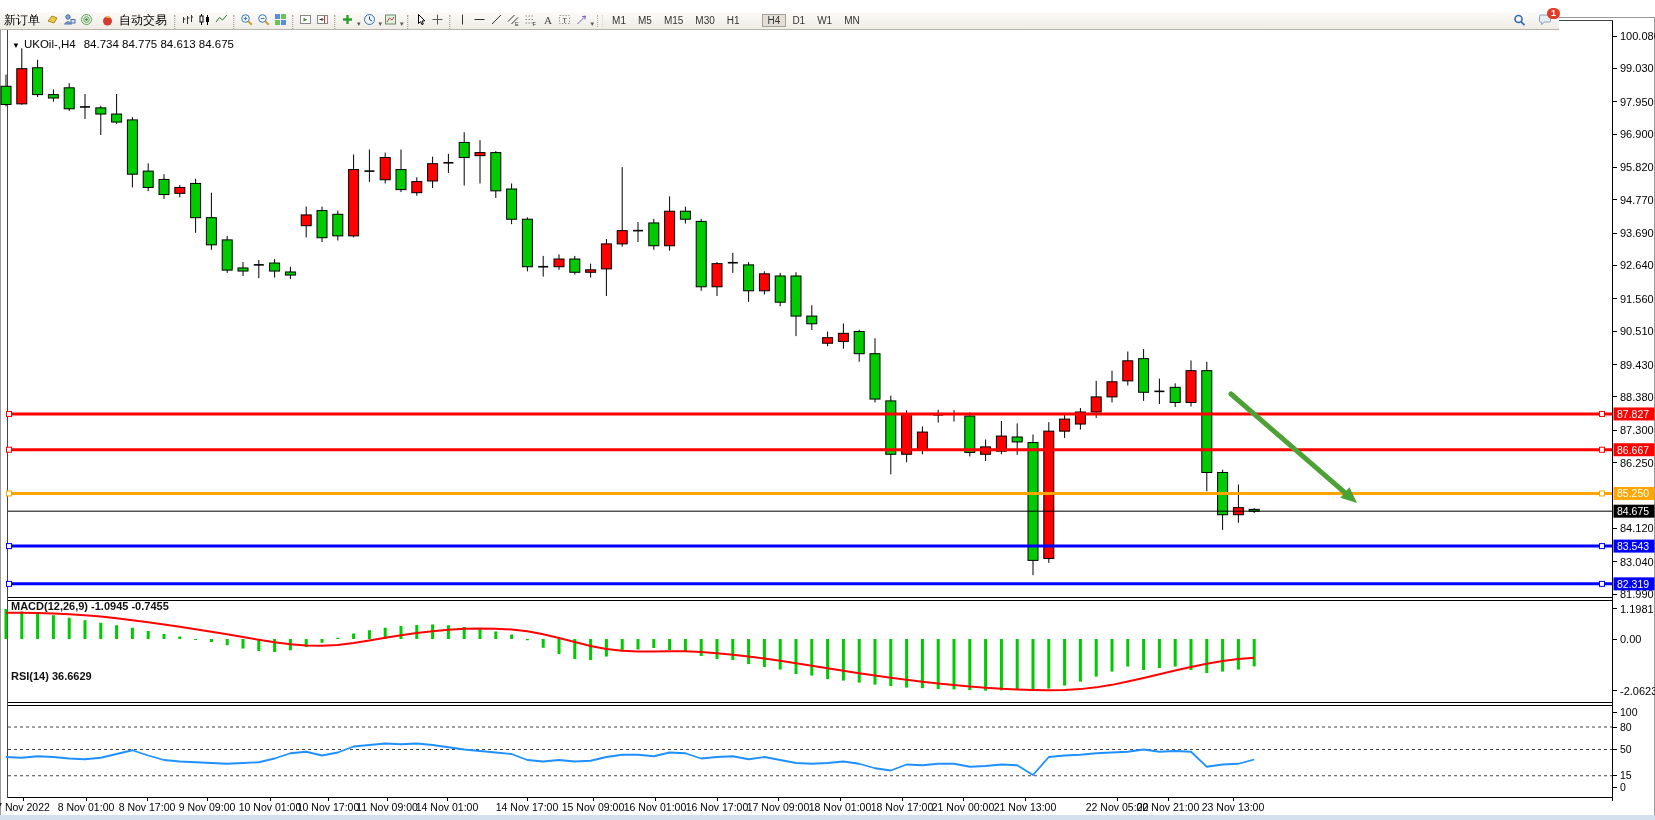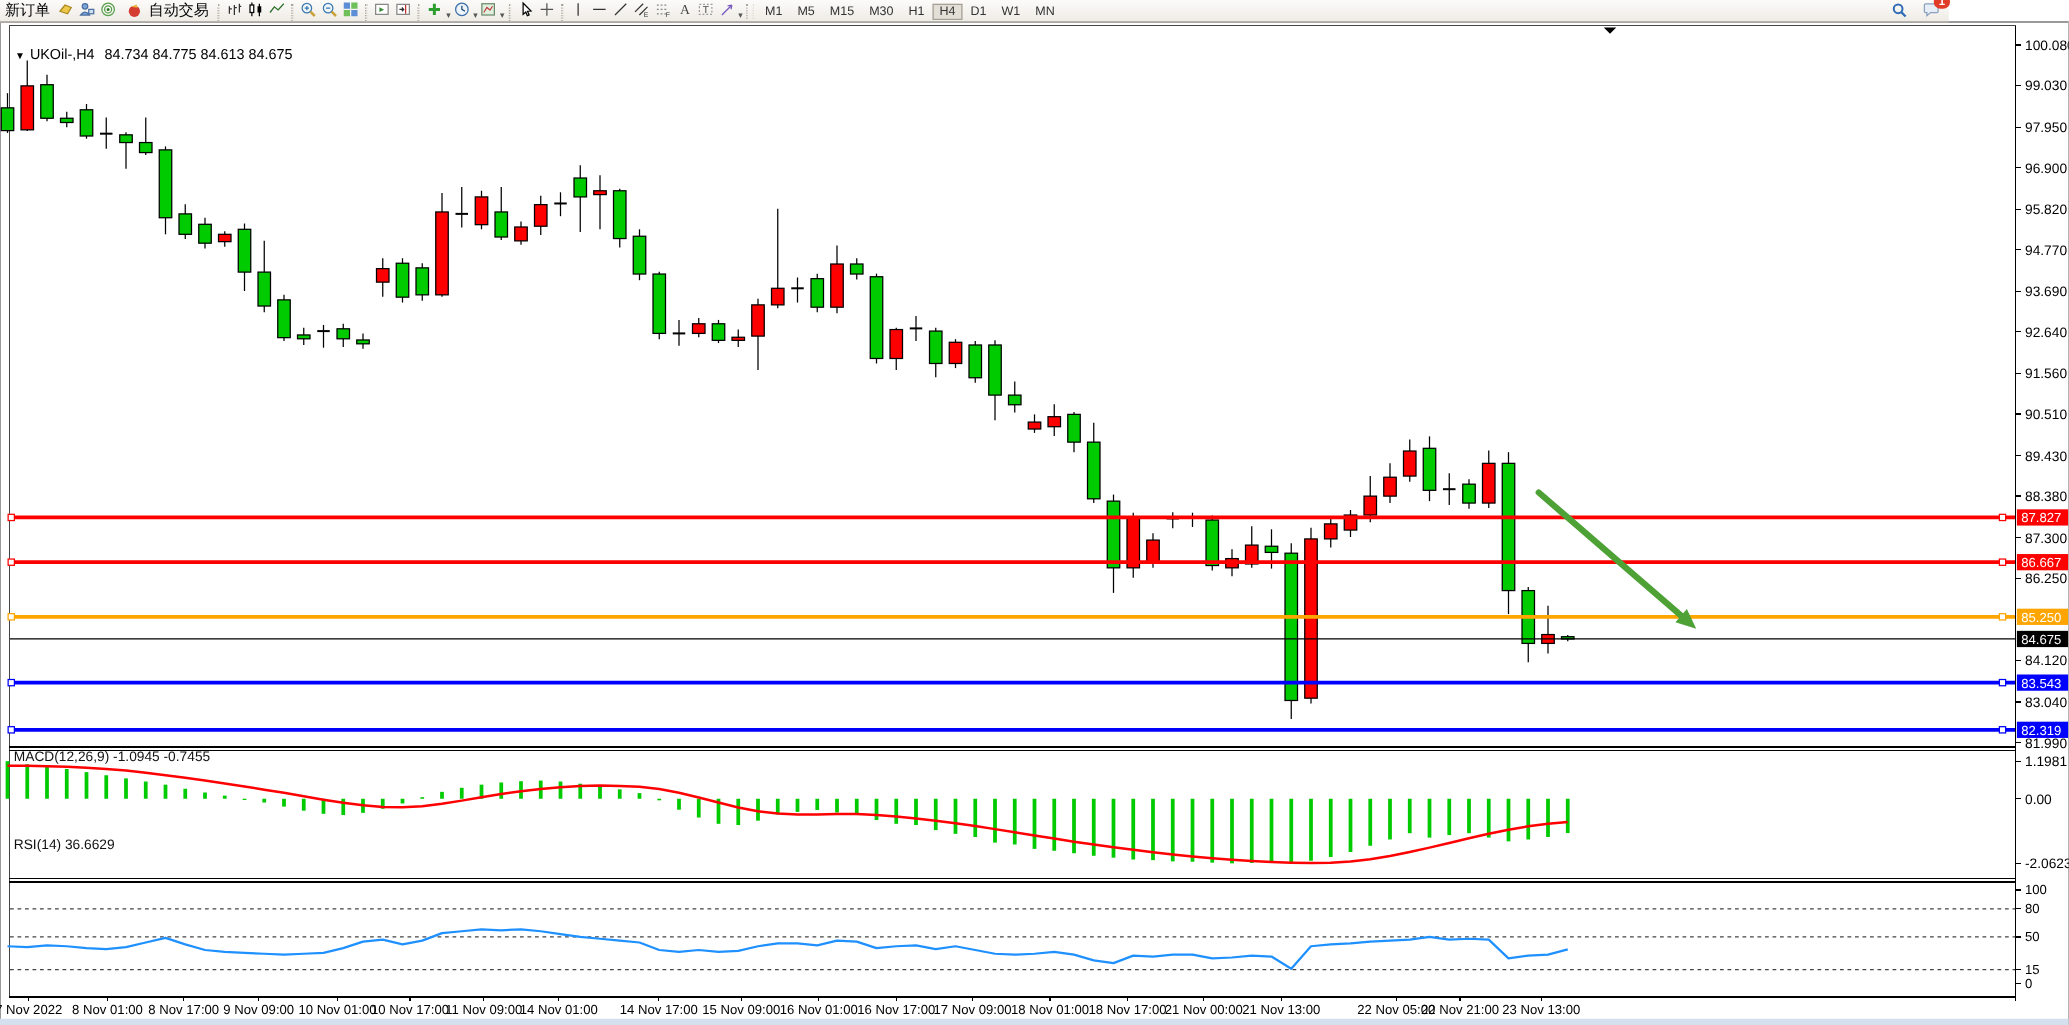--- a/index.html
+++ b/index.html
@@ -1,39 +1,39 @@
 <!DOCTYPE html>
 <html><head>
 <meta charset="utf-8">
 <style>
   html,body{margin:0;padding:0;width:1655px;height:820px;overflow:hidden;background:#fff;
     font-family:"Liberation Sans",sans-serif;position:relative;}
   #app{position:absolute;inset:0;}
   
-  .toolbar{position:absolute;left:0;top:0;width:1559px;height:17px;
+  .toolbar{position:absolute;left:0;top:12px;width:1559px;height:17px;
     background:linear-gradient(#fcfbf9,#efece6);border-bottom:1px solid #b8b5ae;
     display:flex;align-items:center;font-size:12px;color:#111;z-index:5;}
   .tb-text{border:none;background:transparent;font:12px "Liberation Sans",sans-serif;
     padding:0 4px;height:16px;display:inline-flex;align-items:center;gap:3px;cursor:default;}
   .tb-ico{width:17px;height:15px;display:inline-flex;align-items:center;justify-content:center;}
   .tb-ico svg{display:block;}
   .grip{width:4px;height:12px;border-left:1px dotted #a9a69f;border-right:1px dotted #dcd9d2;margin:0 3px;}
   .tf{font-size:10px;padding:0 5px;height:15px;line-height:15px;color:#333;border:1px solid transparent;}
-  .tf.active{background:#e3dfd7;border:1px solid #a5a198;}
+  .tf.active{background:#e3dfd7;border:1px solid #a5a198;margin-left:16px;}
   .caret-sm{font-size:7px;color:#555;margin-left:1px;}
   .tb-right{margin-left:auto;display:flex;align-items:center;margin-right:6px;gap:8px;}
   .bubble-wrap{position:relative;}
   .badge{position:absolute;top:-4px;right:-7px;background:#e03c28;color:#fff;border-radius:8px;
     font-size:9px;line-height:11px;padding:0 4px;font-weight:bold;}
   
   #chart-svg{position:absolute;left:0;top:0;z-index:1;}
   .chart-title{position:absolute;left:12px;top:38px;font-size:11.5px;color:#000;z-index:2;}
   .chart-title .caret{font-size:8px;margin-right:4px;color:#000;}
   .chart-title .ohlc{margin-left:8px;}
-  .ind-label{position:absolute;font-size:11px;color:#111;z-index:2;left:11px;}
+  .ind-label{position:absolute;font-size:11px;color:#111;z-index:2;left:11px;font-weight:bold;}
   #macd-label{top:600px;}
   #rsi-label{top:670px;}
   .bottom-strip{position:absolute;left:0;top:815px;width:1655px;height:5px;background:#d4e0ee;z-index:2;}
 </style>
 </head>
 <body>
 
 <div id="app">
 
   <div class="toolbar">

